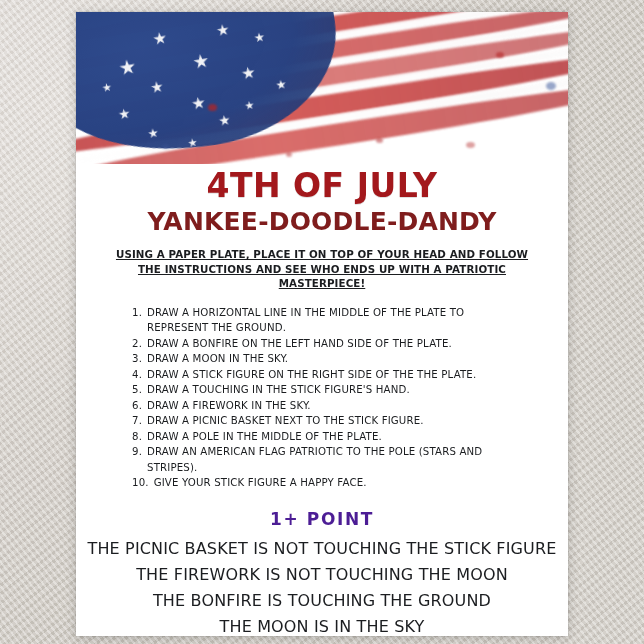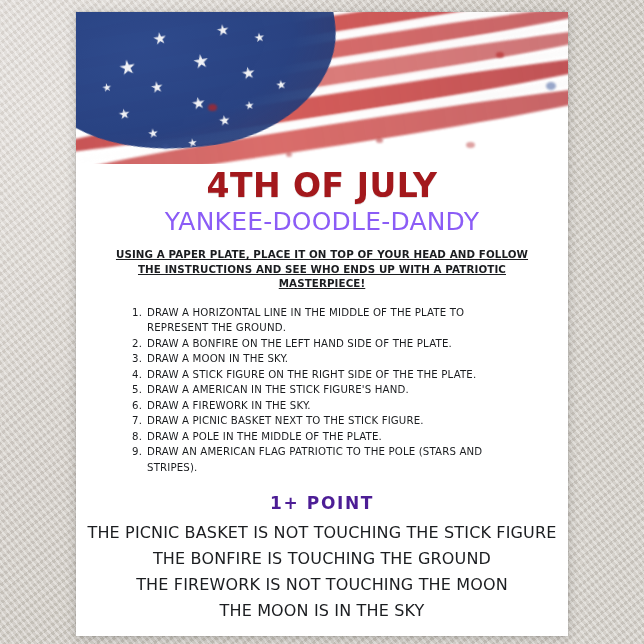--- a/index.html
+++ b/index.html
@@ -101,24 +101,24 @@
   .title-main {
     font-family: "DejaVu Sans", sans-serif;
     font-weight: bold;
     font-size: 33px;
     letter-spacing: 0.5px;
     color: #a3181c;
     text-shadow: 0 1px 0 rgba(0,0,0,0.12);
   }
   .title-sub {
     font-family: "DejaVu Sans", sans-serif;
-    font-weight: normal;
+    font-weight: bold;
     font-size: 25px;
     letter-spacing: 0.2px;
-    color: #8b5cf6;
+    color: #7f1d1d;
     margin-top: 2px;
   }
 
   .intro {
     margin: 11px 34px 0 34px;
     text-align: center;
     font-family: "DejaVu Sans", sans-serif;
     font-size: 10.3px;
     font-weight: bold;
     line-height: 1.42;
@@ -235,46 +235,50 @@
       <div class="instruction">
         <span class="num">3.</span>
         <span class="txt">DRAW A MOON IN THE SKY.</span>
       </div>
       <div class="instruction">
         <span class="num">4.</span>
         <span class="txt">DRAW A STICK FIGURE ON THE RIGHT SIDE OF THE THE PLATE.</span>
       </div>
       <div class="instruction">
         <span class="num">5.</span>
-        <span class="txt">DRAW A AMERICAN IN THE STICK FIGURE'S HAND.</span>
+        <span class="txt">DRAW A TOUCHING IN THE STICK FIGURE'S HAND.</span>
       </div>
       <div class="instruction">
         <span class="num">6.</span>
         <span class="txt">DRAW A FIREWORK IN THE SKY.</span>
       </div>
       <div class="instruction">
         <span class="num">7.</span>
         <span class="txt">DRAW A PICNIC BASKET NEXT TO THE STICK FIGURE.</span>
       </div>
       <div class="instruction">
         <span class="num">8.</span>
         <span class="txt">DRAW A POLE IN THE MIDDLE OF THE PLATE.</span>
       </div>
       <div class="instruction">
         <span class="num">9.</span>
         <span class="txt">DRAW AN AMERICAN FLAG PATRIOTIC TO THE POLE (STARS AND STRIPES).</span>
+      </div>
+      <div class="instruction">
+        <span class="num">10.</span>
+        <span class="txt">GIVE YOUR STICK FIGURE A HAPPY FACE.</span>
       </div>
     </div>
 
   <div id="scoring-sections">
       <div class="section">
         <div class="section-title">1+ POINT</div>
         <div class="section-line">THE PICNIC BASKET IS NOT TOUCHING THE STICK FIGURE</div>
+        <div class="section-line">THE FIREWORK IS NOT TOUCHING THE MOON</div>
         <div class="section-line">THE BONFIRE IS TOUCHING THE GROUND</div>
-        <div class="section-line">THE FIREWORK IS NOT TOUCHING THE MOON</div>
         <div class="section-line">THE MOON IS IN THE SKY</div>
       </div>
       <div class="section">
         <div class="section-title">2+ POINTS</div>
       </div>
     </div>
 
 </div>
 
 </body></html>

